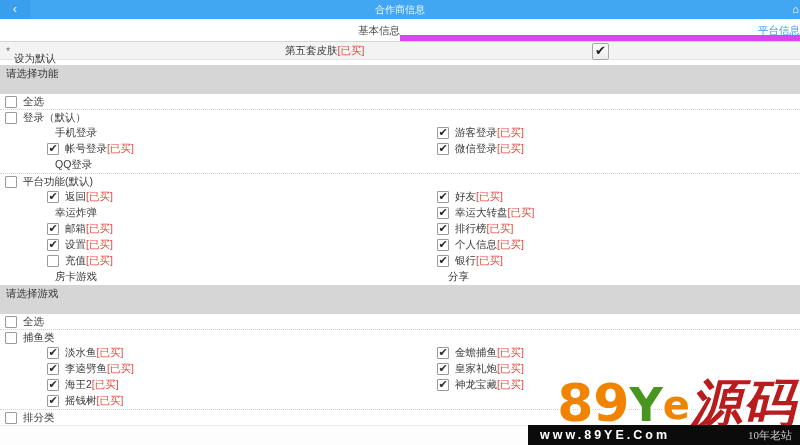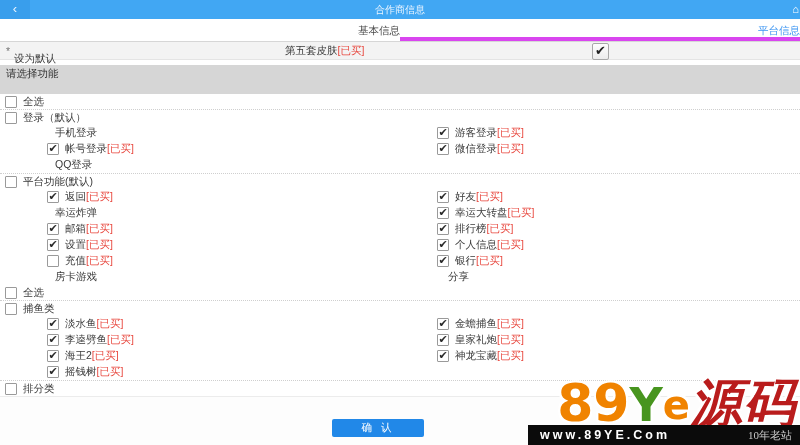--- a/index.html
+++ b/index.html
@@ -7,21 +7,21 @@
        font-family:"Liberation Sans","DejaVu Sans",sans-serif;font-size:10.5px;color:#3a3a3a;}
   
   .titlebar{position:relative;height:19px;background:#41a7f3;color:#fff;}
   .back-btn{position:absolute;left:0;top:0;width:30px;height:19px;background:#399eec;
             text-align:center;line-height:18px;font-size:13px;color:#eaf5ff;cursor:pointer;}
   .title{position:absolute;left:0;right:0;top:0;text-align:center;line-height:19px;font-size:10px;color:#eaf5ff;}
   .corner{position:absolute;right:1px;top:2px;font-size:11px;color:#fff;line-height:14px;}
   
   .tabs{display:flex;height:22px;border-bottom:1px solid #d6d6d6;background:#fff;}
   .tab{flex:1;text-align:right;line-height:22px;color:#4a4a4a;box-sizing:border-box;cursor:pointer;}
-  .tab.active{color:#3f97f2;border-bottom:4px solid #d946ef;}
+  .tab.active{color:#3f97f2;border-bottom:6px solid #d946ef;}
   
   .default-row{position:relative;height:17px;background:#f3f3f3;border-bottom:1px solid #e4e4e4;
                display:flex;align-items:center;}
   .star{margin-left:6px;color:#777;}
   .default-label{margin-left:4px;margin-top:16px;}
   .skin{position:absolute;left:285px;top:0;line-height:17px;}
   .bigcheck{position:absolute;left:592px;top:1px;width:15px;height:15px;box-sizing:content-box;
             background:linear-gradient(#fdfdfd,#ececec);border:1px solid #a8a8a8;border-radius:2px;
             text-align:center;line-height:14px;font-size:13px;font-weight:bold;color:#222;cursor:pointer;}
   .gap{height:5px;background:#fff;}
@@ -198,20 +198,21 @@
       <div class="row">
         <span class="cell cell-l noCb">
           <span class="lab">房卡游戏</span>
         </span>
         <span class="cell cell-r noCb">
           <span class="lab">分享</span>
         </span>
       </div>
     </div>
 
+  <div class="section-bar">请选择游戏</div>
   <div id="game-rows">
       <div class="row top divider">
         <span class="cell cell-t">
           <span class="cb"></span>
           <span class="lab">全选</span>
         </span>
       </div>
       <div class="row top">
         <span class="cell cell-t">
           <span class="cb"></span>

